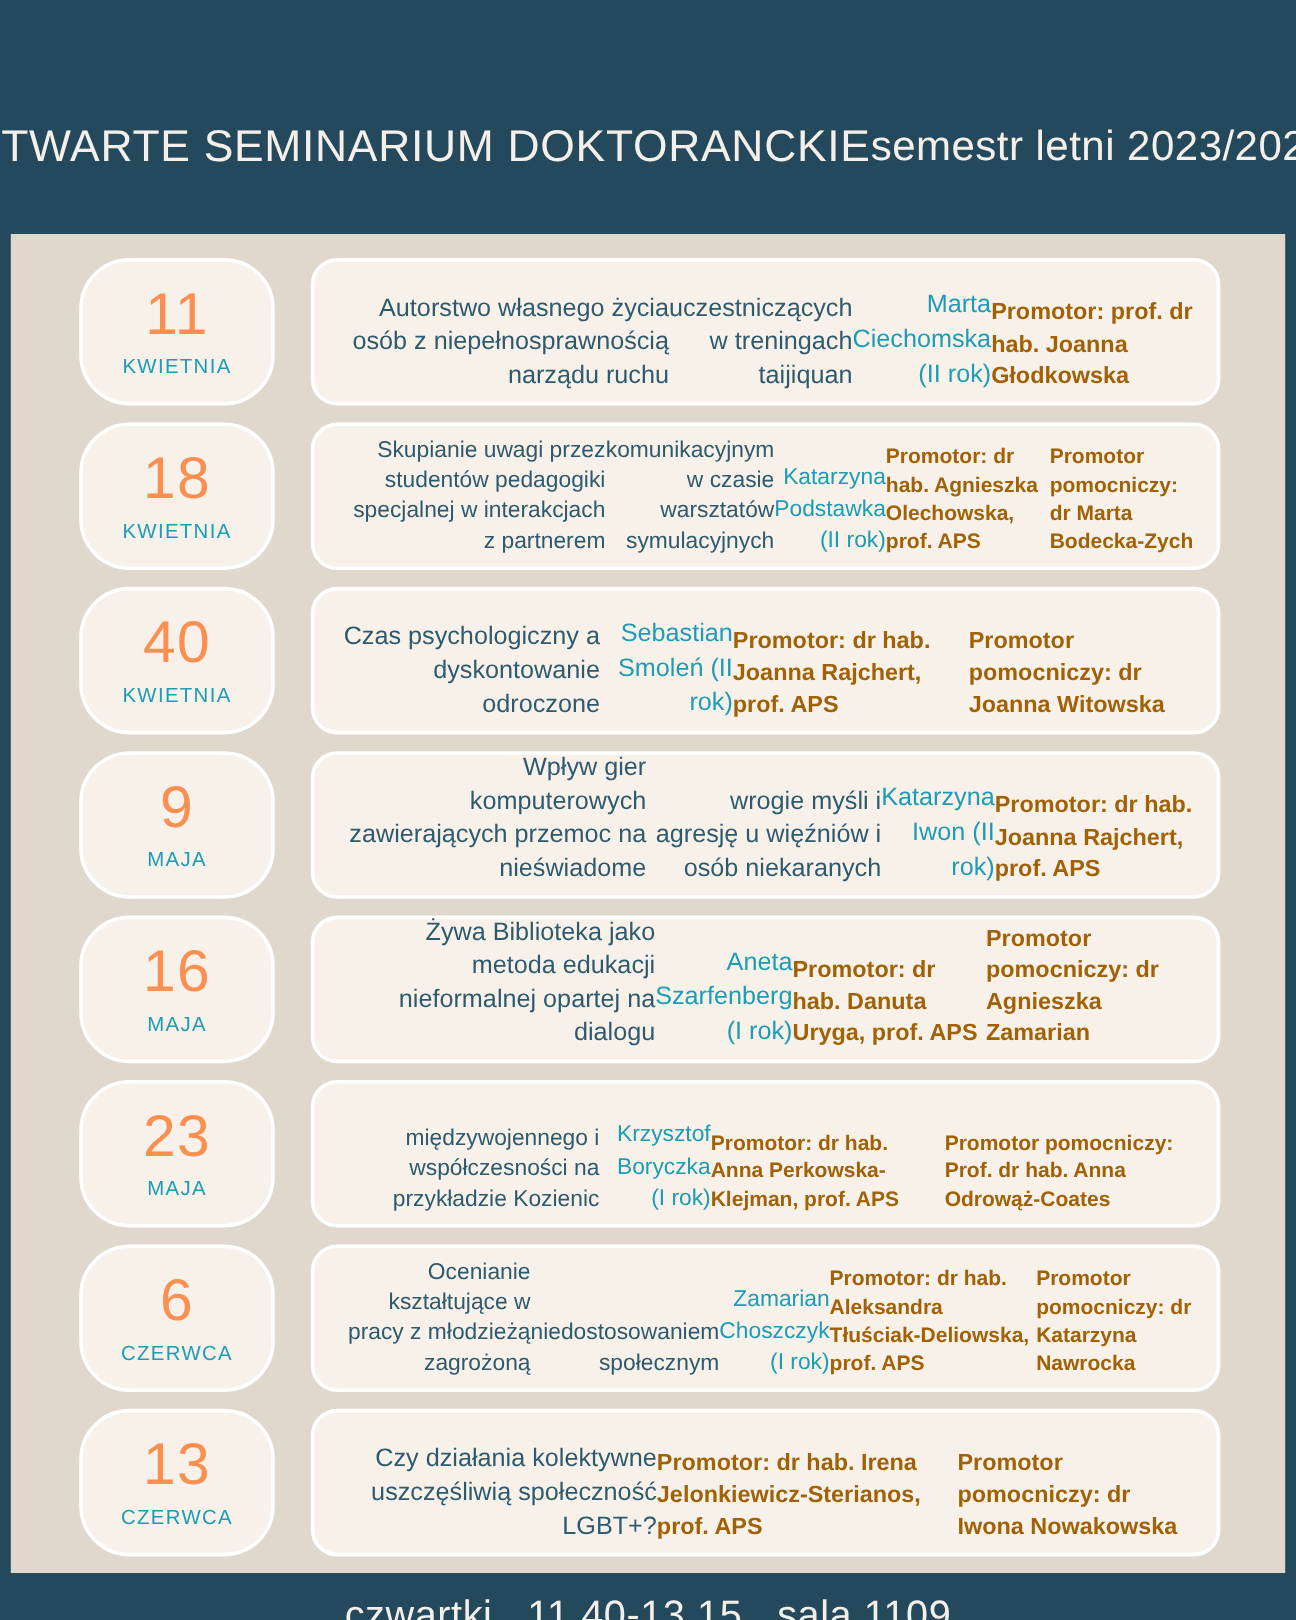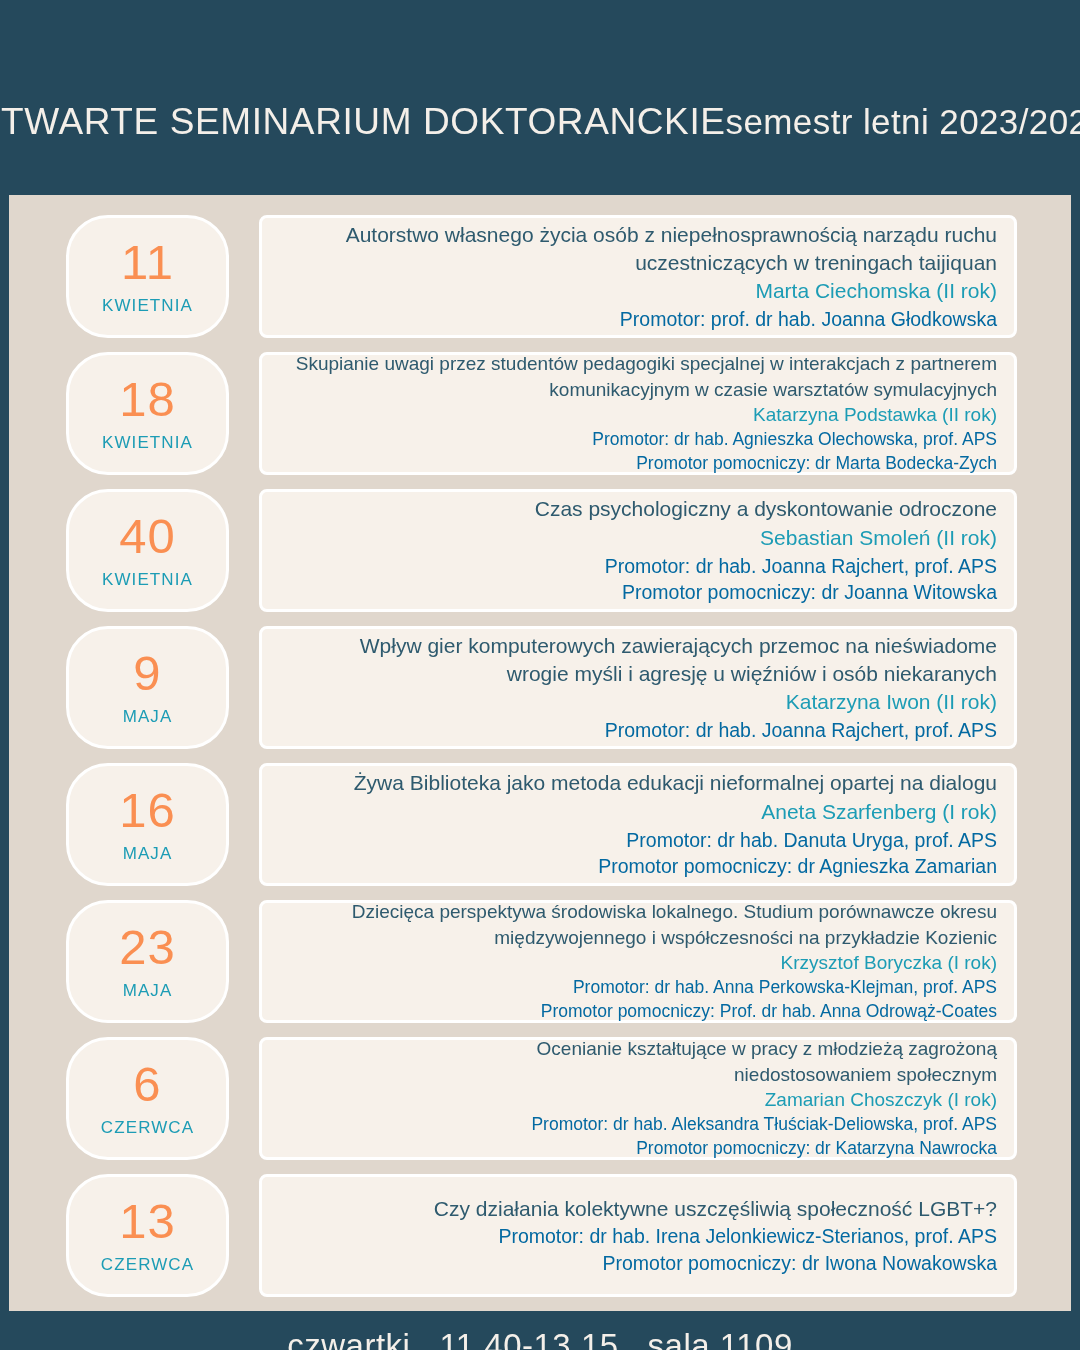--- a/index.html
+++ b/index.html
@@ -96,24 +96,24 @@
     color: #1c9cb5;
     font-size: 17px;
     letter-spacing: 1.1px;
     margin-top: 9px;
   }
   
   .card {
     flex: 1 1 auto;
     background: #f7f1ea;
     border: 3px solid #ffffff;
-    border-radius: 8px;
-    box-sizing: border-box;
-    display: flex;
-    flex-direction: column;
+    border-radius: 22px;
+    box-sizing: border-box;
+    display: flex;
+    flex-direction: row;
     align-items: flex-end;
     justify-content: center;
     padding: 8px 17px 8px 22px;
     text-align: right;
   }
   .talk-title {
     color: #2e5a6e;
     font-size: 21px;
     line-height: 1.34;
     text-align: right;
@@ -123,24 +123,25 @@
     line-height: 1.33;
   }
   .talk-author {
     color: #1c9cb5;
     font-size: 21px;
     line-height: 1.38;
     text-align: right;
   }
   .talk-author.small { font-size: 19px; }
   .talk-promoter {
-    color: #0369a1;
+    color: #a16207;
     font-size: 19.5px;
     line-height: 1.36;
-    text-align: center;
+    text-align: left;
+    font-weight: bold;
   }
   .talk-promoter.small { font-size: 17.5px; line-height: 1.36; }
   
   .footer {
     flex: 0 0 70px;
     height: 70px;
     background: #25495c;
     display: flex;
     align-items: center;
     justify-content: center;
@@ -223,21 +224,20 @@
           <div class="talk-promoter">Promotor: dr hab. Danuta Uryga, prof. APS</div>
           <div class="talk-promoter">Promotor pomocniczy: dr Agnieszka Zamarian</div>
         </div>
       </div>
       <div class="row">
         <div class="date-box">
           <div class="date-day">23</div>
           <div class="date-month">MAJA</div>
         </div>
         <div class="card">
-          <div class="talk-title small">Dziecięca perspektywa środowiska lokalnego. Studium porównawcze okresu</div>
           <div class="talk-title small">międzywojennego i współczesności na przykładzie Kozienic</div>
           <div class="talk-author small">Krzysztof Boryczka (I rok)</div>
           <div class="talk-promoter small">Promotor: dr hab. Anna Perkowska-Klejman, prof. APS</div>
           <div class="talk-promoter small">Promotor pomocniczy: Prof. dr hab. Anna Odrowąż-Coates</div>
         </div>
       </div>
       <div class="row">
         <div class="date-box">
           <div class="date-day">6</div>
           <div class="date-month">CZERWCA</div>

